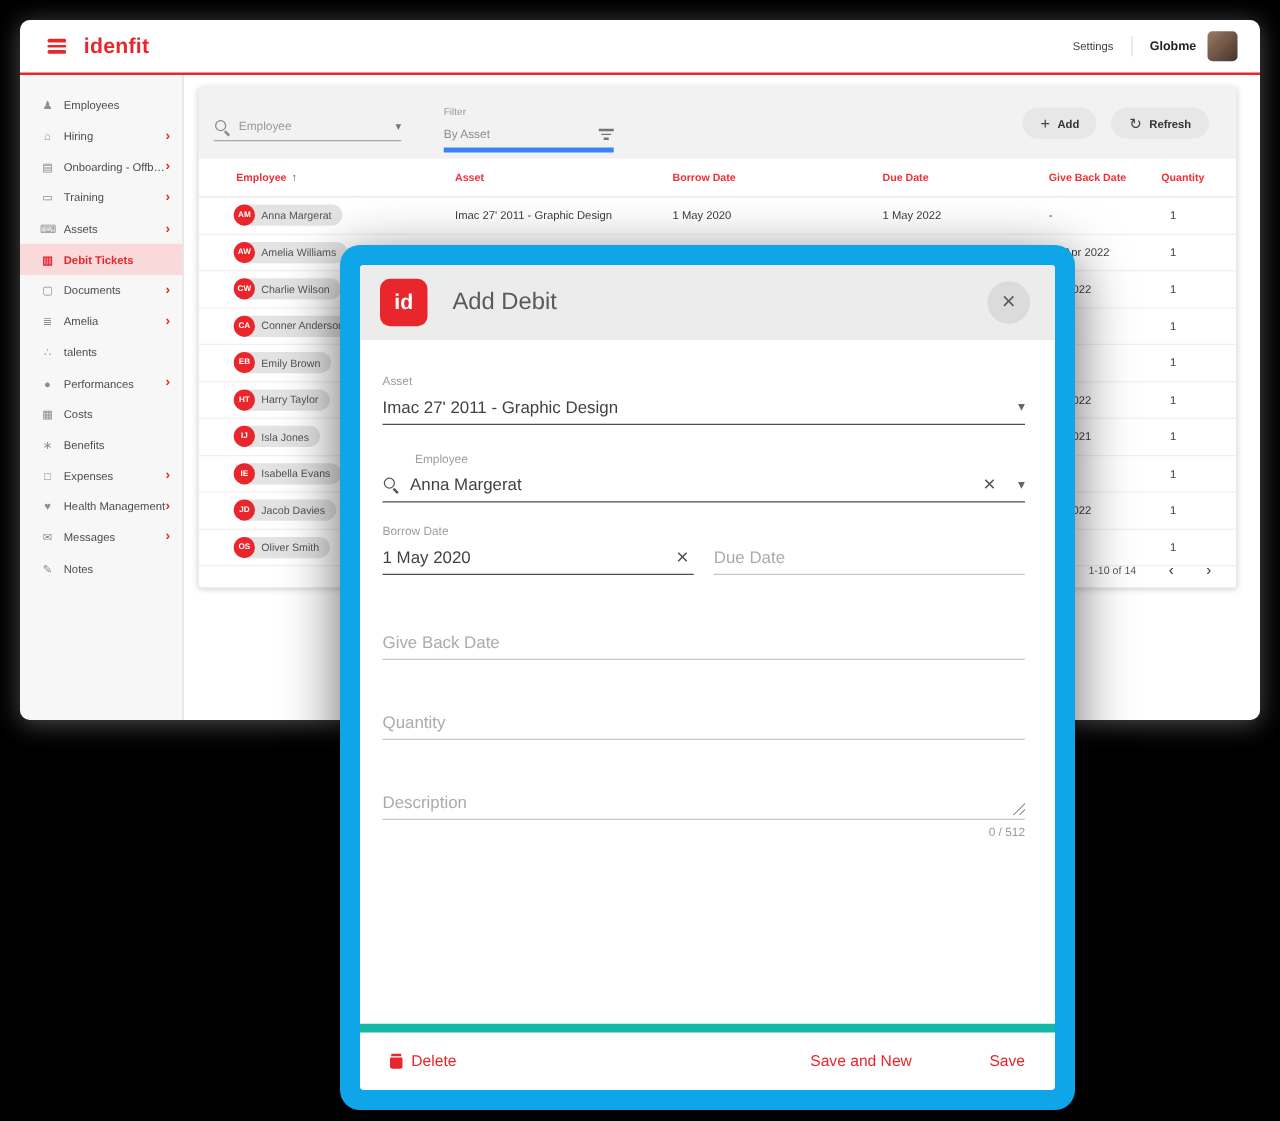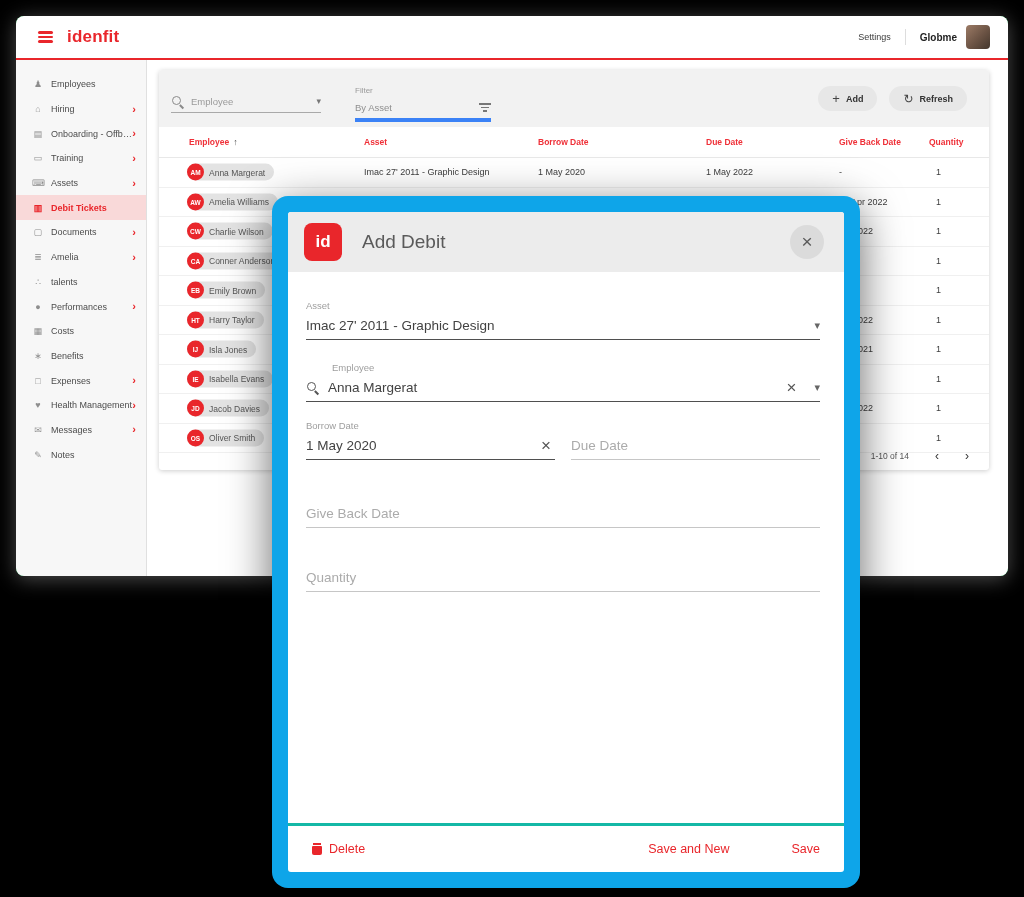--- a/index.html
+++ b/index.html
@@ -115,21 +115,21 @@
   .fld-emp .icon-search{margin-right:9px;}
   .fld-emp .xclear{margin-left:auto;}
   .fld-emp .caret2{margin-left:18px;}
   .fld-dates{margin-top:18px;display:flex;gap:16px;}
   .half{flex:1;display:flex;flex-direction:column;justify-content:flex-end;}
   .half .xclear{margin-left:auto;margin-right:4px;}
   .fld-gb{margin-top:40px;}
   .fld-qty{margin-top:36px;}
   .fld-desc{margin-top:36px;}
   .counter{text-align:right;font-size:9.5px;color:#9a9a9a;margin-top:5px;}
-  .dlg-foot{height:46px;border-top:3px solid #14b8a6;display:flex;align-items:center;padding:0 24px;flex:0 0 auto;}
+  .dlg-foot{height:46px;border-top:7px solid #14b8a6;display:flex;align-items:center;padding:0 24px;flex:0 0 auto;}
   .del{display:flex;align-items:center;color:#e9262b;font-size:12.5px;cursor:pointer;}
   .spacer{flex:1;}
   .ftbtn{color:#e9262b;font-size:12.5px;margin-left:62px;cursor:pointer;}
 </style>
 </head>
 <body>
 
 <div class="stage">
 
   <div class="window">
@@ -497,20 +497,27 @@
             <span class="fph">Give Back Date</span>
           </div>
         </div>
 
         <div class="fld fld-qty">
           <div class="fline light">
             <span class="fph">Quantity</span>
           </div>
         </div>
 
+        <div class="fld fld-desc">
+          <div class="fline light">
+            <span class="fph">Description</span>
+            <span class="resize-handle"></span>
+          </div>
+          <div class="counter">0 / 512</div>
+        </div>
 
       </div>
 
       <div class="dlg-foot">
         <span class="del">
           <i class="icon-trash"></i>
           <span>Delete</span>
         </span>
         <span class="spacer"></span>
         <span class="ftbtn">Save and New</span>

